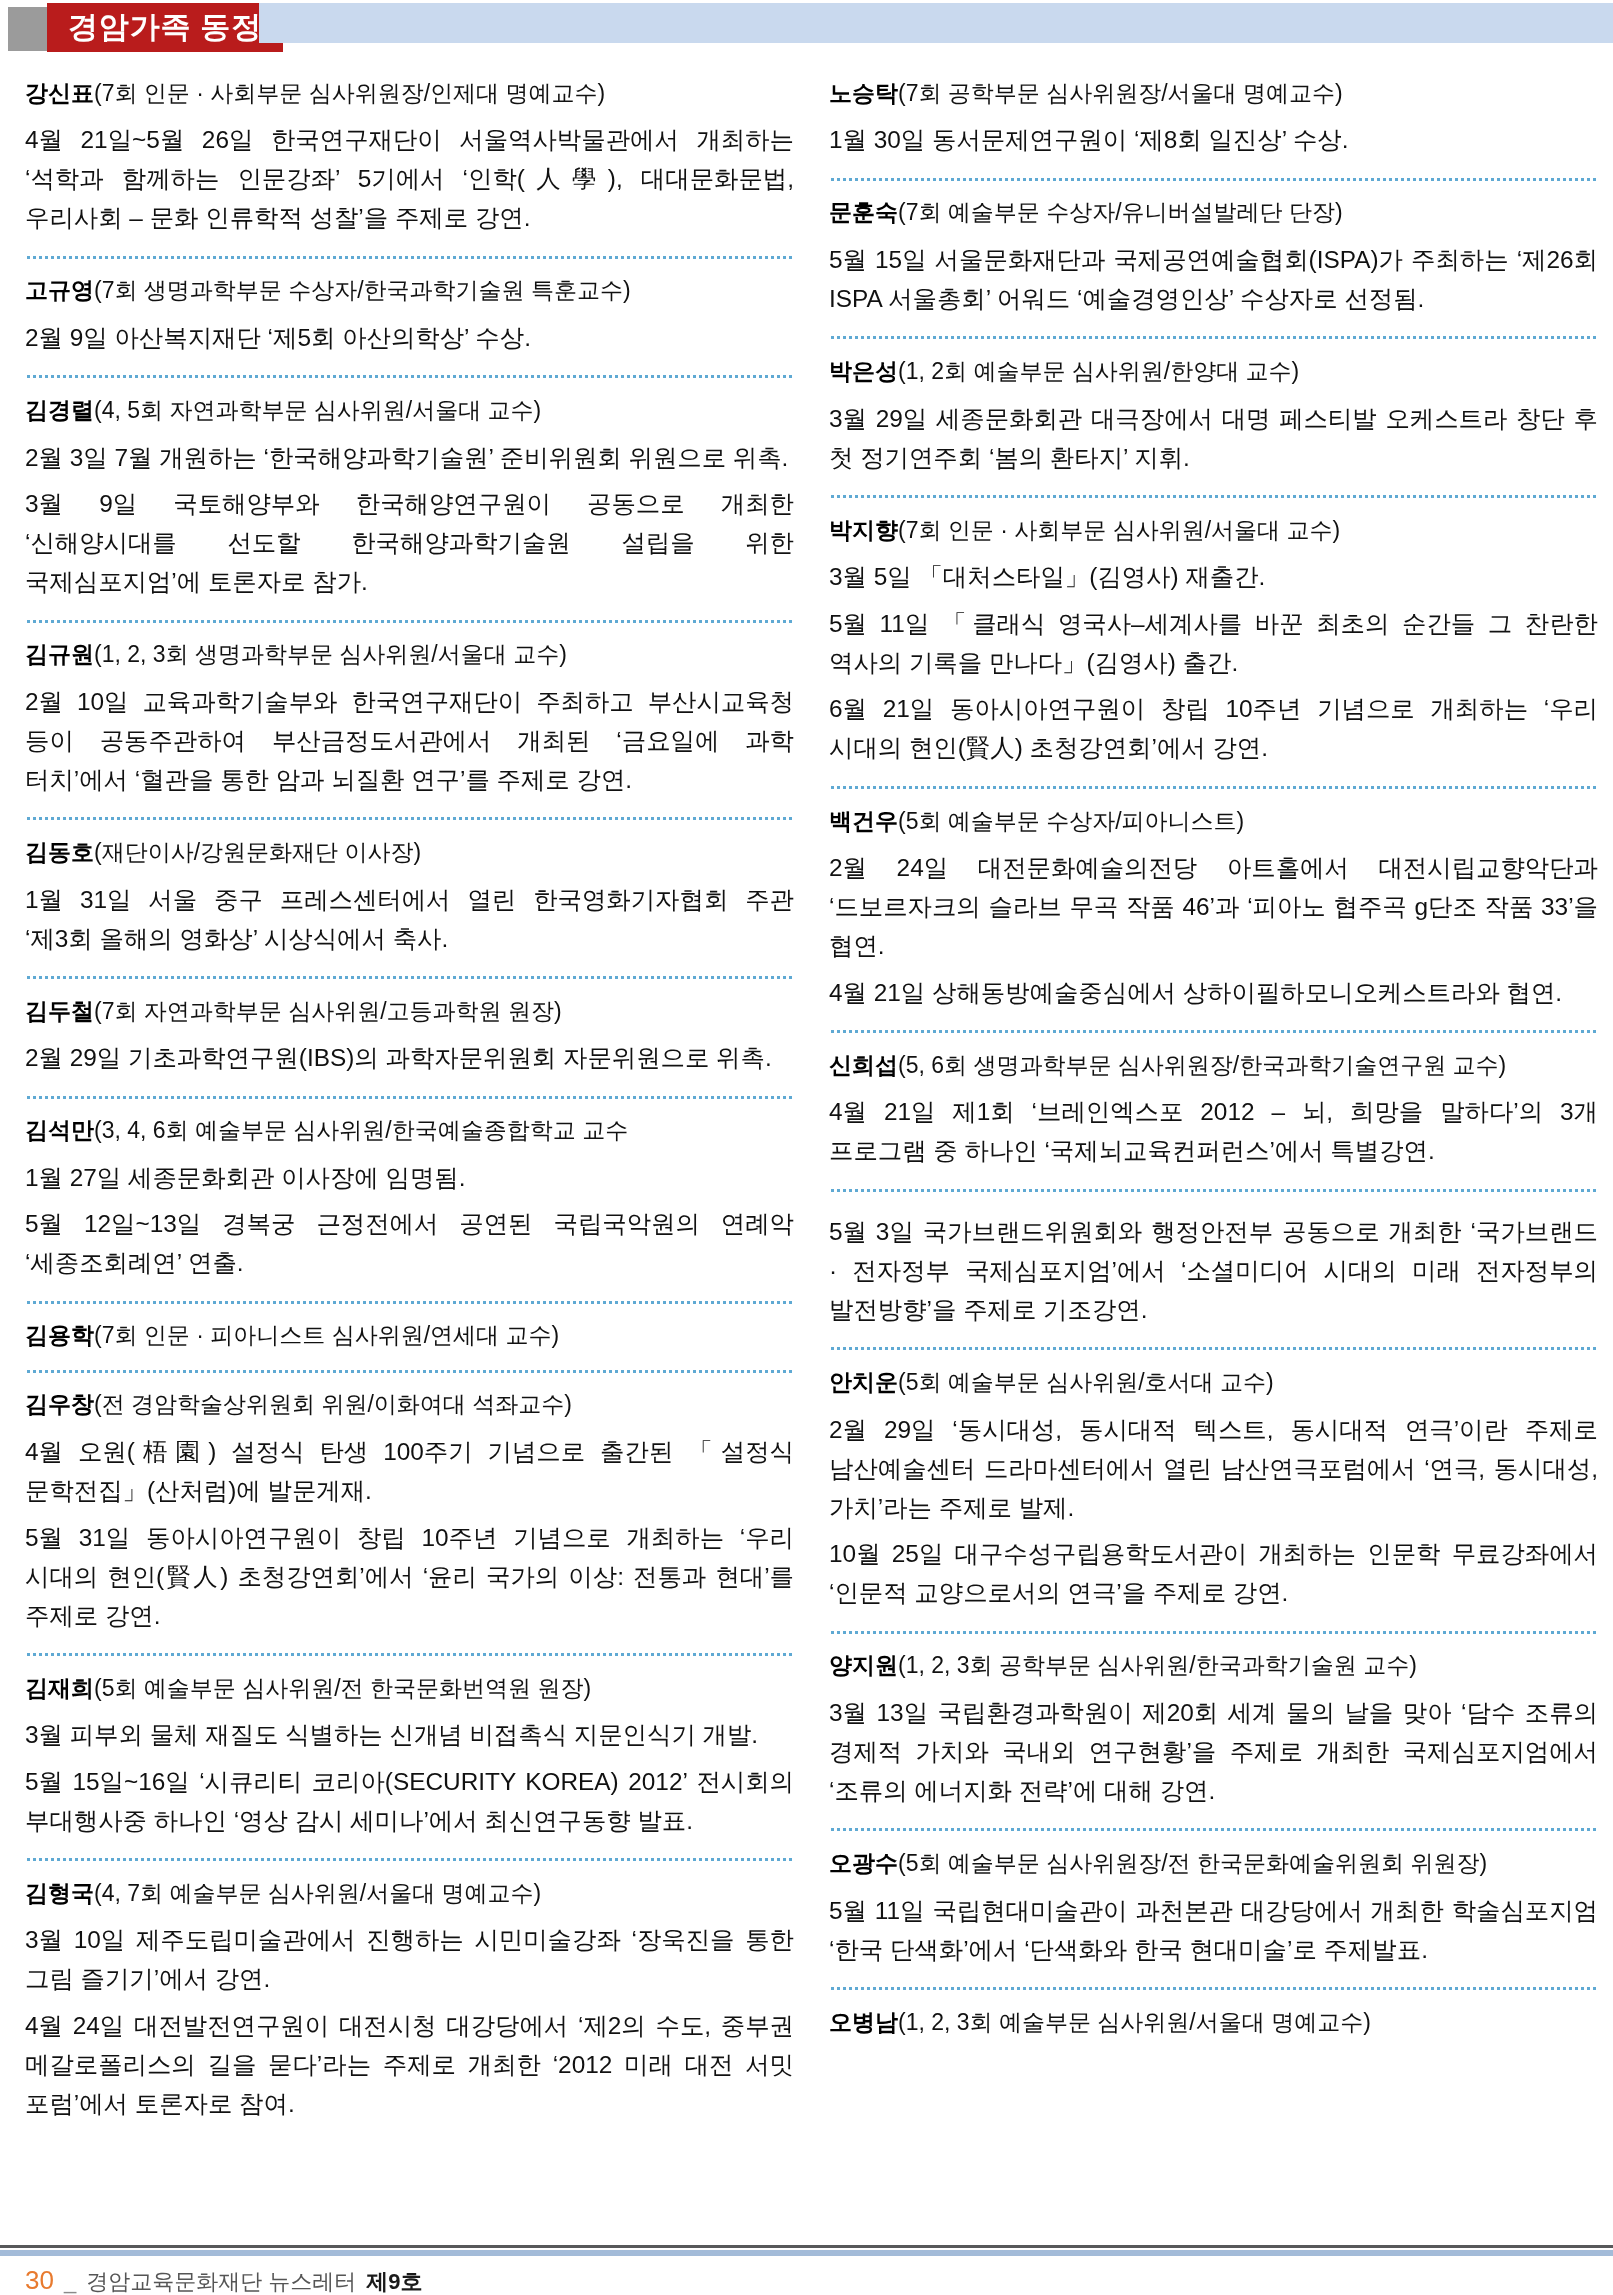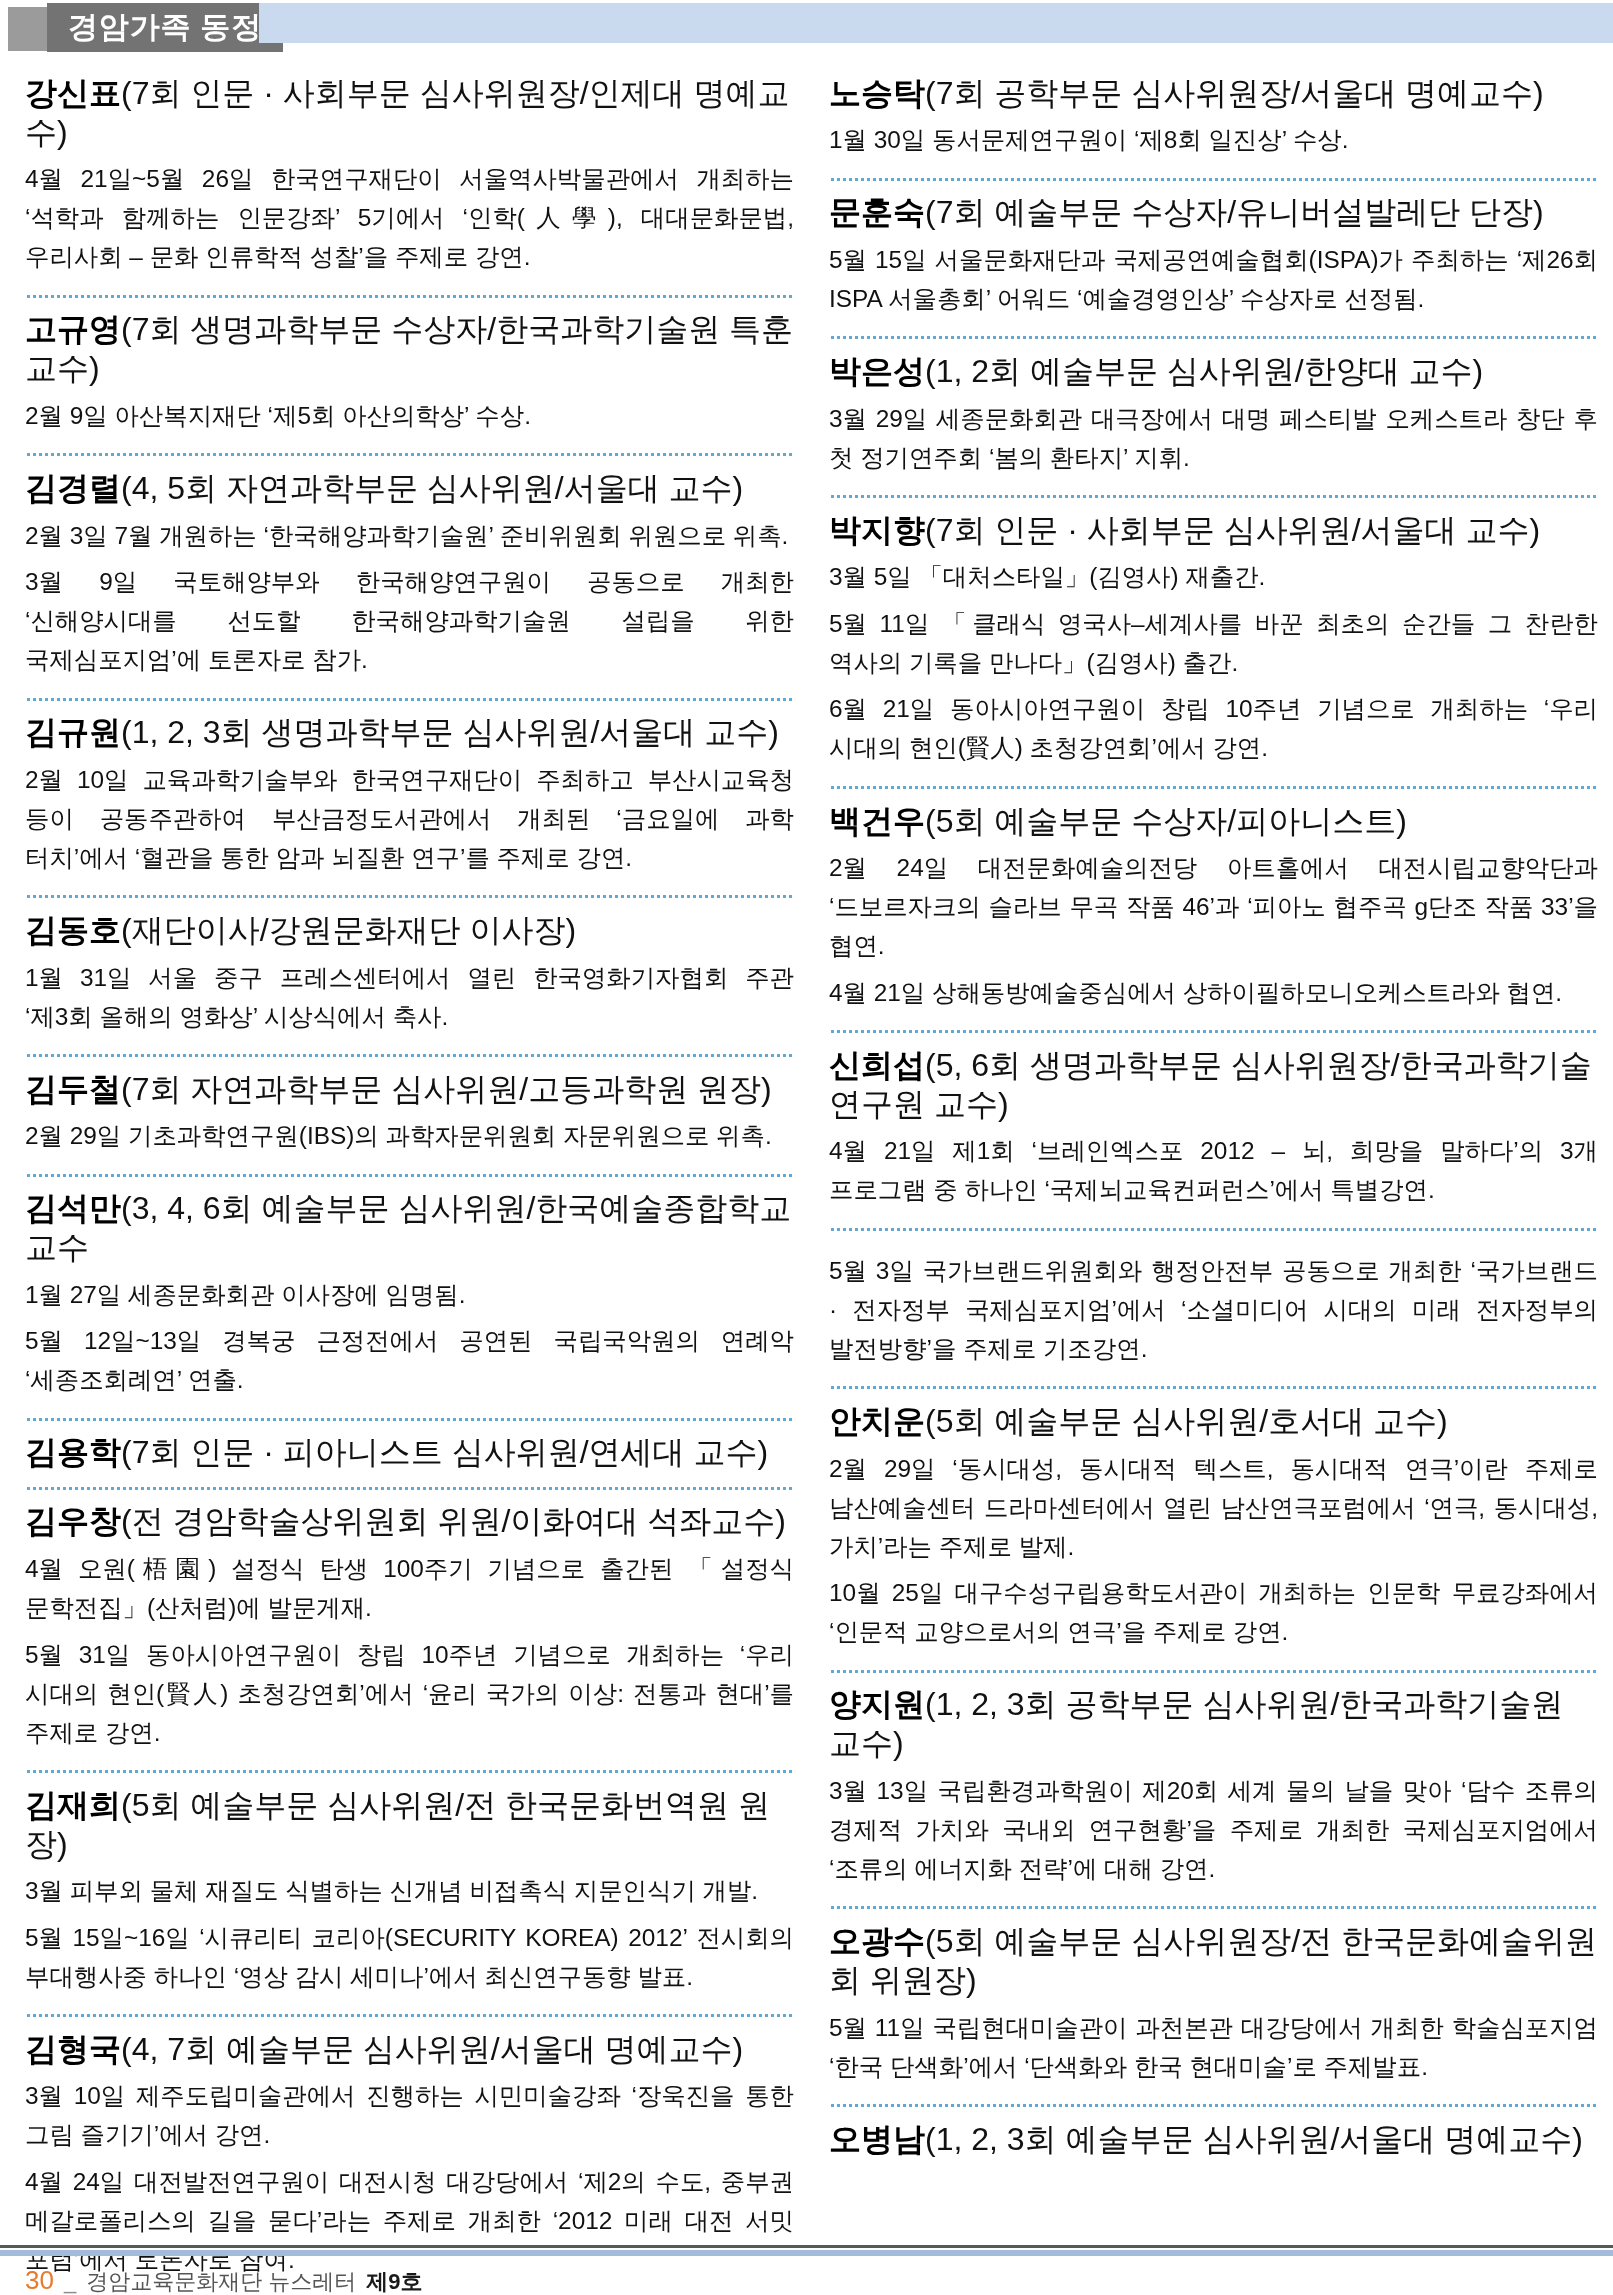--- a/index.html
+++ b/index.html
@@ -2,31 +2,31 @@
 <html lang="ko" style="font-size:13.4px"><head>
 <meta charset="utf-8">
 <style>
   html,body { margin:0; padding:0; background:#ffffff; }
   body { font-family:"Liberation Sans", sans-serif; }
   .page { position:relative; width:1613px; height:2295px; background:#ffffff; overflow:hidden; }
 
   
   .header { position:absolute; top:3.4px; left:0; right:0; height:49px; }
   .gray-square { position:absolute; left:8.4px; top:3.4px; width:39px; height:44px; background:#9b9b9b; }
-  .title-box { position:absolute; left:47px; top:0; width:236px; height:49px; background:#737373;
+  .title-box { position:absolute; left:47px; top:0; width:236px; height:49px; background:#b91c1c;
                color:#ffffff; font-weight:bold; font-size:30px; letter-spacing:0.8px;
                display:flex; align-items:center; justify-content:center; }
   .title-strip { position:absolute; left:259px; top:0; right:0; height:40px; background:#c9d9ee; }
 
   
   .columns { position:absolute; top:67px; left:25px; width:1573px; display:flex; gap:35px; }
   .col { width:769px; }
 
   .entry { padding:6.7px 0 5px 0; }
-  .entry-head { margin:0 0 3.4px 0; font-size:32px; line-height:39px; color:#000; font-weight:normal; }
+  .entry-head { margin:0 0 3.4px 0; font-size:23px; line-height:39px; color:#000; font-weight:normal; }
   .person-name { font-weight:bold; color:#000; }
   .person-affil { color:#111; }
   .para { margin:7.6px 0; font-size:24.4px; line-height:39px; color:#111;
           text-align:justify; word-break:keep-all; }
   .dotted-sep { border:0; border-top:3.4px dotted #5fa9d3; margin:5.9px 1.7px 5.9px 1.7px; }
 
   
   .footer-rule { position:absolute; left:0; right:0; top:2245px; }
   .rule-dark { height:2.5px; background:#57585a; }
   .rule-gap  { height:2.5px; background:#ffffff; }

